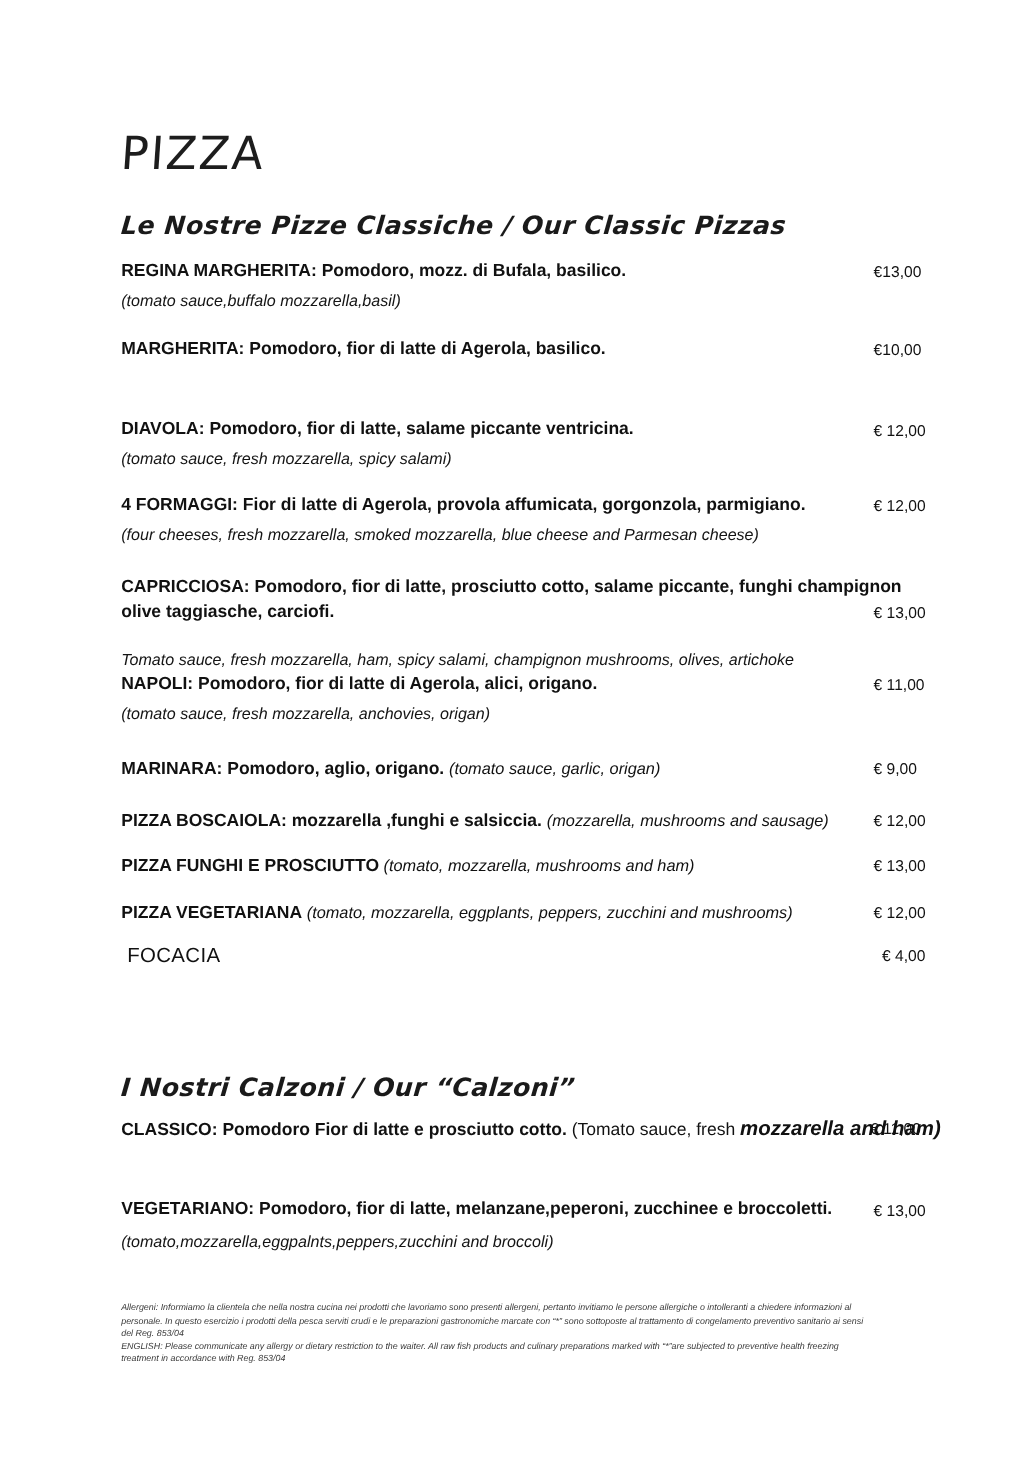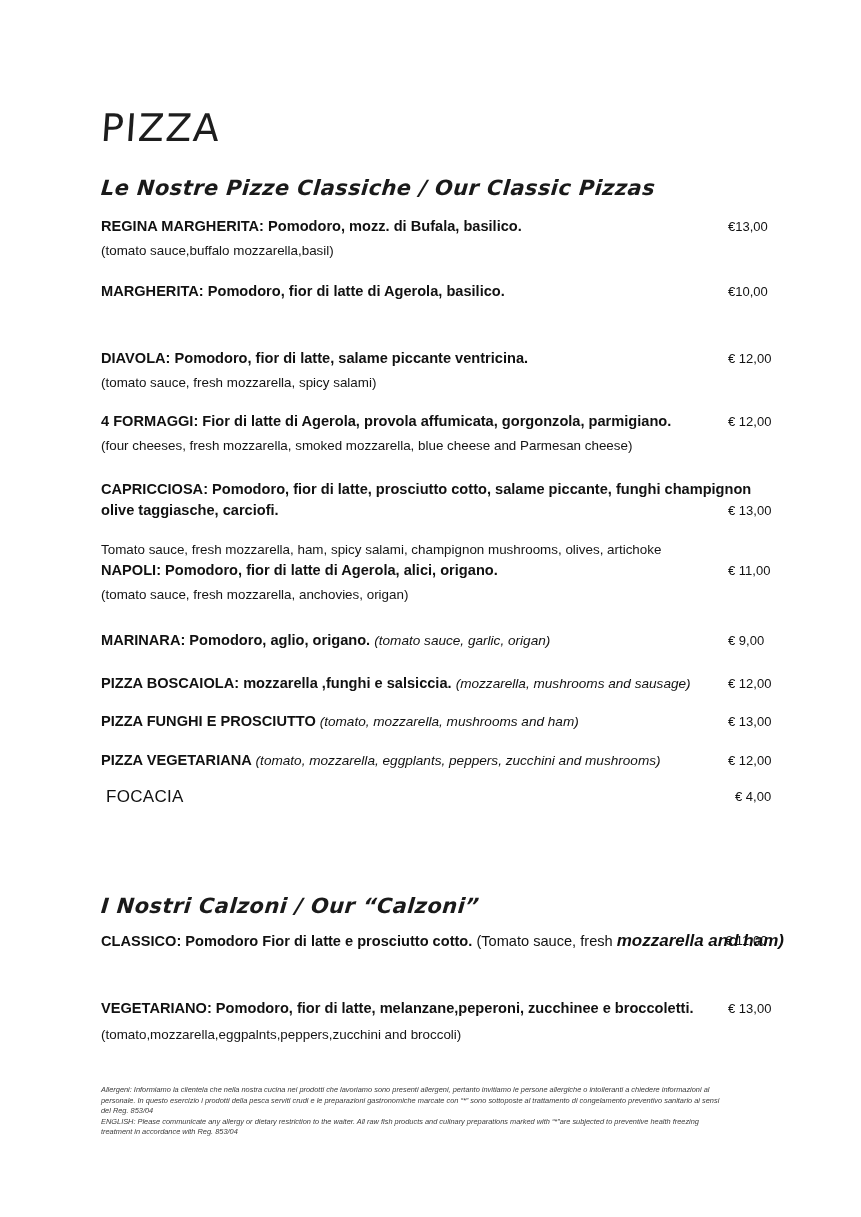--- a/index.html
+++ b/index.html
@@ -80,20 +80,21 @@
   .desc-roman {
     font-weight: normal;
   }
   .desc-it-small {
     font-style: italic;
     font-weight: bold;
     font-size: 17px;
     text-align: right;
   }
   .sub {
+    font-style: italic;
     font-size: 13.4px;
     line-height: 21px;
     color: #141414;
     white-space: nowrap;
     margin-top: 3px;
   }
 
   
   .price {
     position: absolute;

